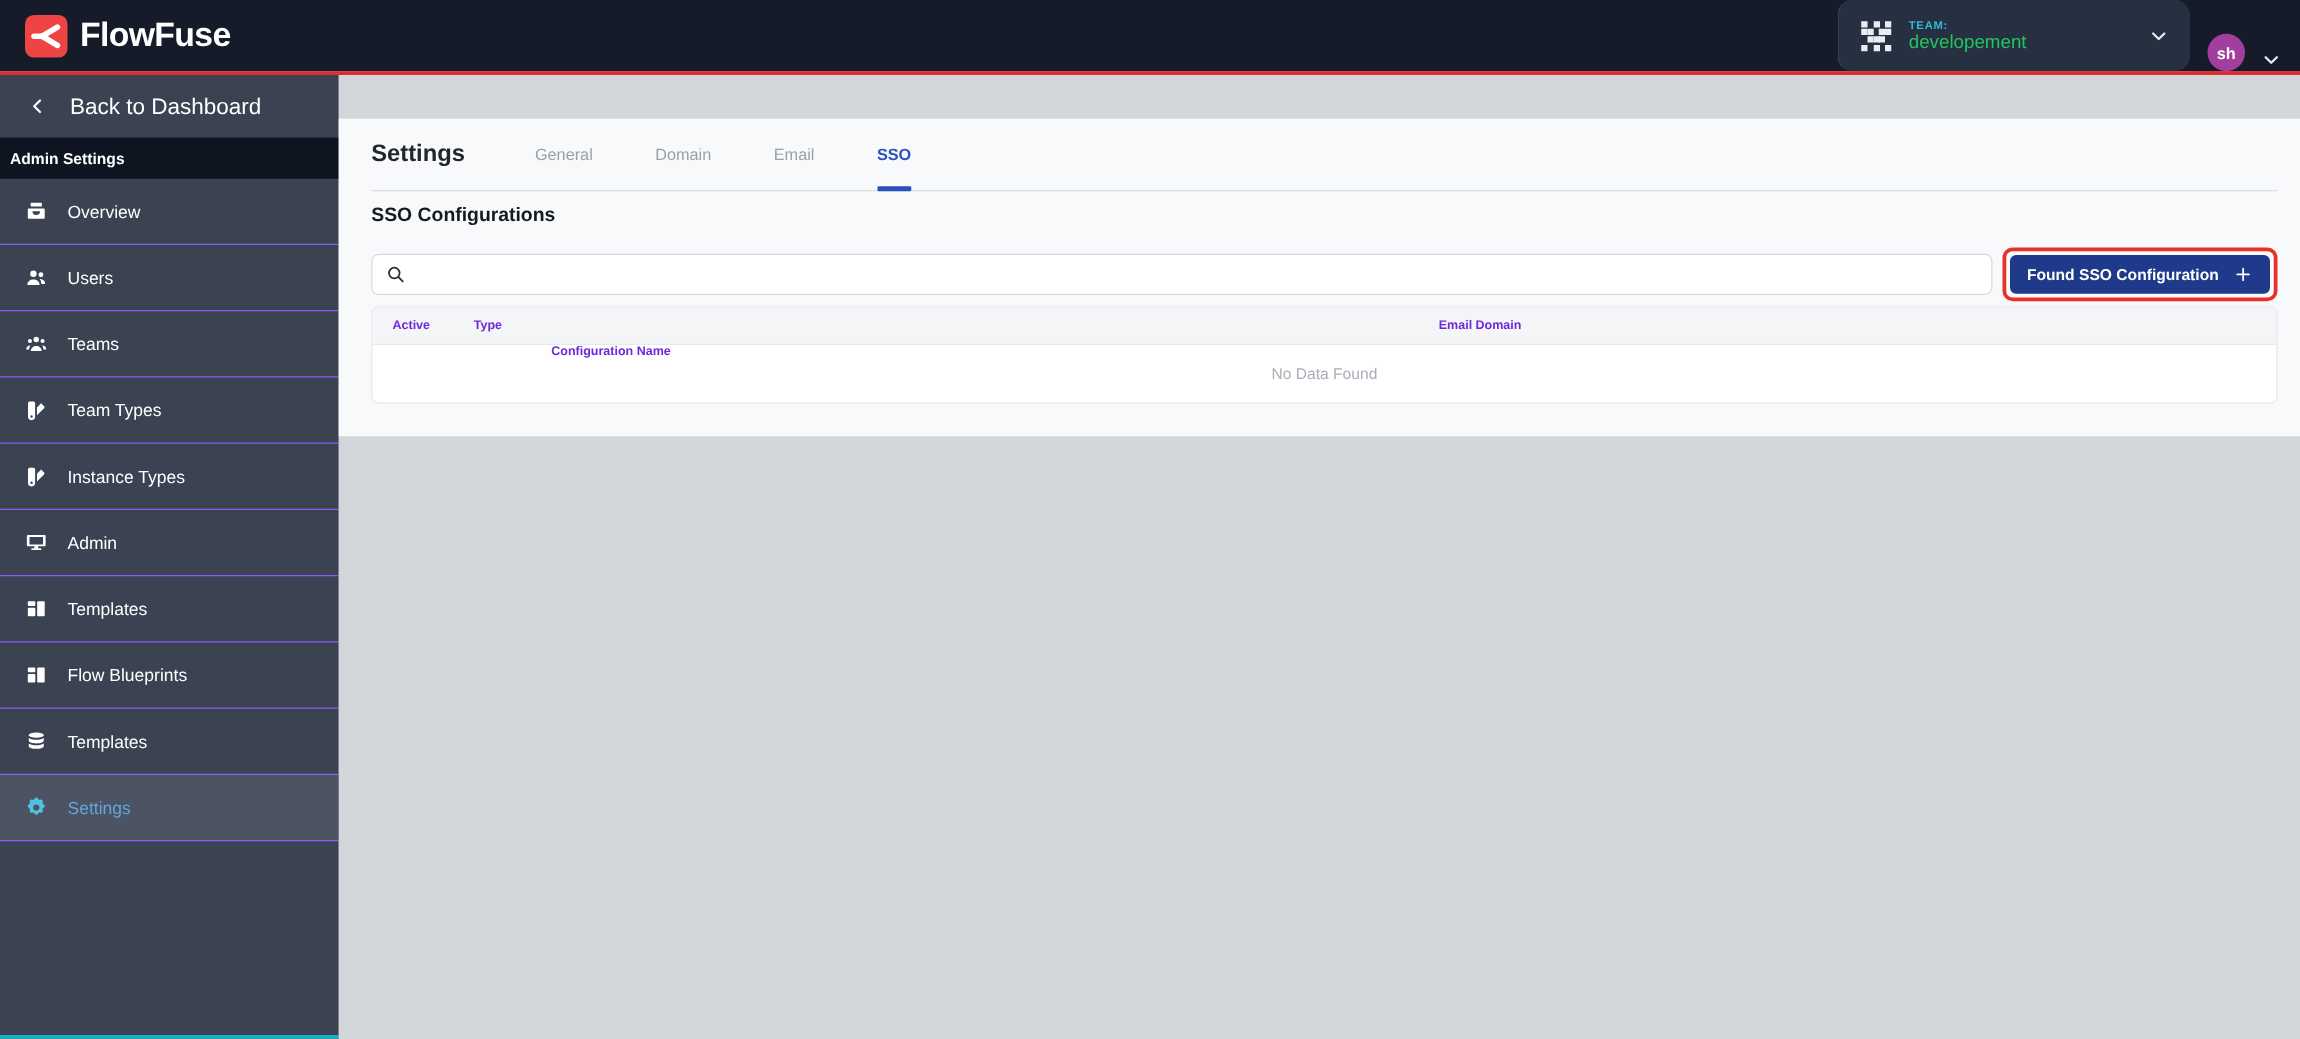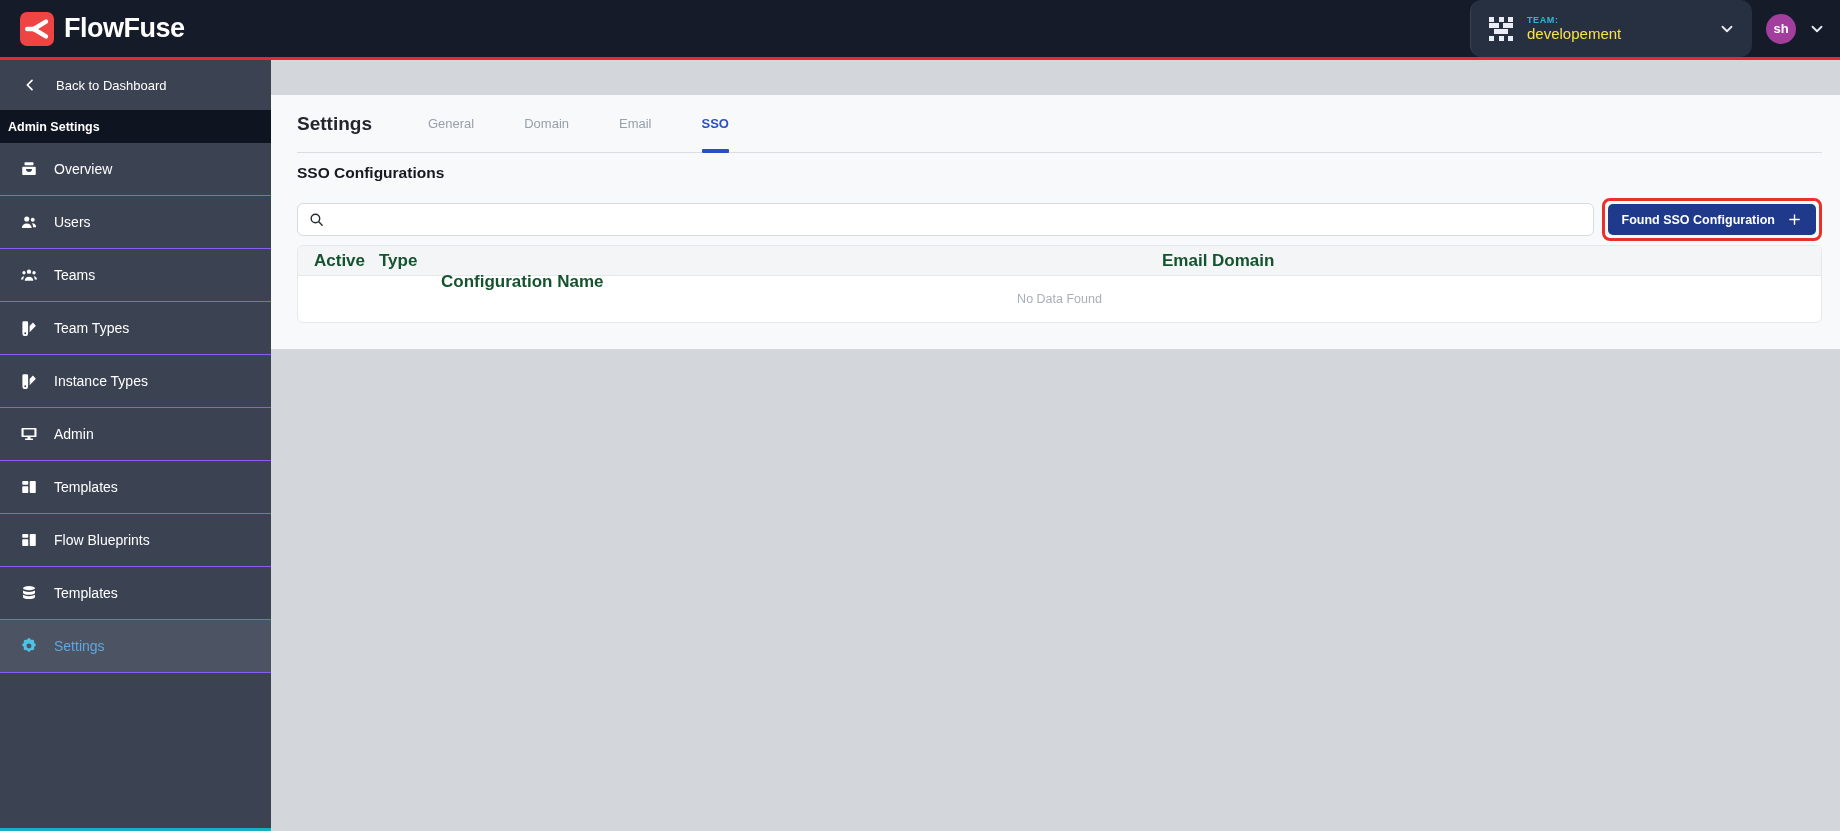--- a/index.html
+++ b/index.html
@@ -10,34 +10,34 @@
   .header { position:absolute; top:0; left:0; width:1840px; height:57px;
     background:#151B29; display:flex; align-items:center; z-index:5; }
   .logo-box { width:34px; height:34px; margin-left:20px; border-radius:7px;
     background:#EE4444; display:flex; align-items:center; justify-content:center; flex:0 0 auto; }
   .brand { color:#FFFFFF; font-size:27px; font-weight:700; margin-left:10px; letter-spacing:-0.5px; }
   .team-block { margin-left:auto; width:282px; height:57px; background:#273040;
     border-left:1px solid #39424F; display:flex; align-items:center; padding:0 16px; gap:12px; cursor:pointer;border-radius:12px; }
   .team-avatar { width:28px; height:28px; flex:0 0 auto; }
   .team-text { display:flex; flex-direction:column; line-height:1.15; }
   .team-label { font-size:9px; letter-spacing:0.6px; color:#2FB9D9; font-weight:700; }
-  .team-name { font-size:15px; color:#fde047; }
+  .team-name { font-size:15px; color:#22c55e; }
   .chev { width:18px; height:18px; color:#E8EBF0; }
   .team-chev { margin-left:auto; }
   .user-block { width:88px; height:57px; background:#151B29; display:flex;
-    align-items:center; justify-content:center; gap:12px; }
+    align-items:flex-end; justify-content:center; gap:12px; }
   .user-avatar { width:30px; height:30px; border-radius:50%; background:#A23F9E;
     color:#FFFFFF; font-size:13px; font-weight:700; display:flex; align-items:center;
     justify-content:center; cursor:pointer; }
   .red-line { position:absolute; top:57px; left:0; width:1840px; height:3px; background:#DF2C2C; z-index:6; }
 
   
   .sidebar { position:absolute; top:60px; left:0; width:271px; height:771px; background:#3B4252; }
   .back-row { height:50px; display:flex; align-items:center; padding-left:22px; gap:18px;
-    color:#FFFFFF; font-size:13px; cursor:pointer; }
+    color:#FFFFFF; font-size:18px; cursor:pointer; }
   .back-row .bicon { width:16px; height:16px; color:#FFFFFF; }
   .admin-band { height:33px; background:#0E1420; color:#FFFFFF; font-size:12.5px; font-weight:600;
     display:flex; align-items:center; padding-left:8px; }
   .sb-item { height:53px; display:flex; align-items:center; padding-left:20px; gap:16px;
     border-bottom:1px solid #8b5cf6; color:#FFFFFF; font-size:14px; cursor:pointer; }
   .sb-icon { width:18px; height:18px; color:#FFFFFF; flex:0 0 auto; display:flex; }
   .sb-icon svg { width:18px; height:18px; }
   .sb-item.active { background:#4C5363; color:#5FA7DC; }
   .sb-item.active .sb-icon { color:#4FC1E4; }
   .sb-bottom-bar { position:absolute; bottom:0; left:0; width:271px; height:3px; background:#12B1C4; }
@@ -62,22 +62,22 @@
   .search-wrap input { border:none; outline:none; flex:1; font-size:13px; background:transparent;
     font-family:"Liberation Sans", sans-serif; color:#23262D; }
   .red-box { border:3px solid #E8312B; border-radius:8px; padding:3px; flex:0 0 auto; }
   .create-btn { height:31px; background:#1F3A8A; color:#FFFFFF; border:none; border-radius:5px;
     font-size:12.5px; font-weight:700; padding:0 14px; display:flex; align-items:center; gap:12px;
     cursor:pointer; font-family:"Liberation Sans", sans-serif; }
   .create-btn svg { width:15px; height:15px; }
   .table { margin-top:4px; background:#FFFFFF; border-radius:6px; overflow:hidden;
     border:1px solid #E6E8EC; }
   .thead { display:flex; background:#F4F5F7; height:30px; align-items:center;
-    border-bottom:1px solid #E6E8EC; font-size:17px; font-weight:700; color:#14532d; padding-left:16px; }
-  .col-active { width:65px; } .col-type { width:62px; } .col-name { width:710px;margin-top:42px; } .col-domain { flex:1;margin-left:11px; }
+    border-bottom:1px solid #E6E8EC; font-size:10px; font-weight:700; color:#6d28d9; padding-left:16px; }
+  .col-active { width:65px; } .col-type { width:62px; } .col-name { width:710px;margin-top:42px; } .col-domain { flex:1; }
   .empty-row { height:46px; display:flex; align-items:center; justify-content:center;
     color:#A9AEB8; font-size:12.5px; }
 </style>
 </head>
 <body>
 
 <div class="header">
   <div class="logo-box">
     <svg viewBox="0 0 32 32" width="26" height="26" fill="none" stroke="#FFFFFF" stroke-width="5.5" stroke-linecap="round">
       <path d="M4 16h8"></path>

